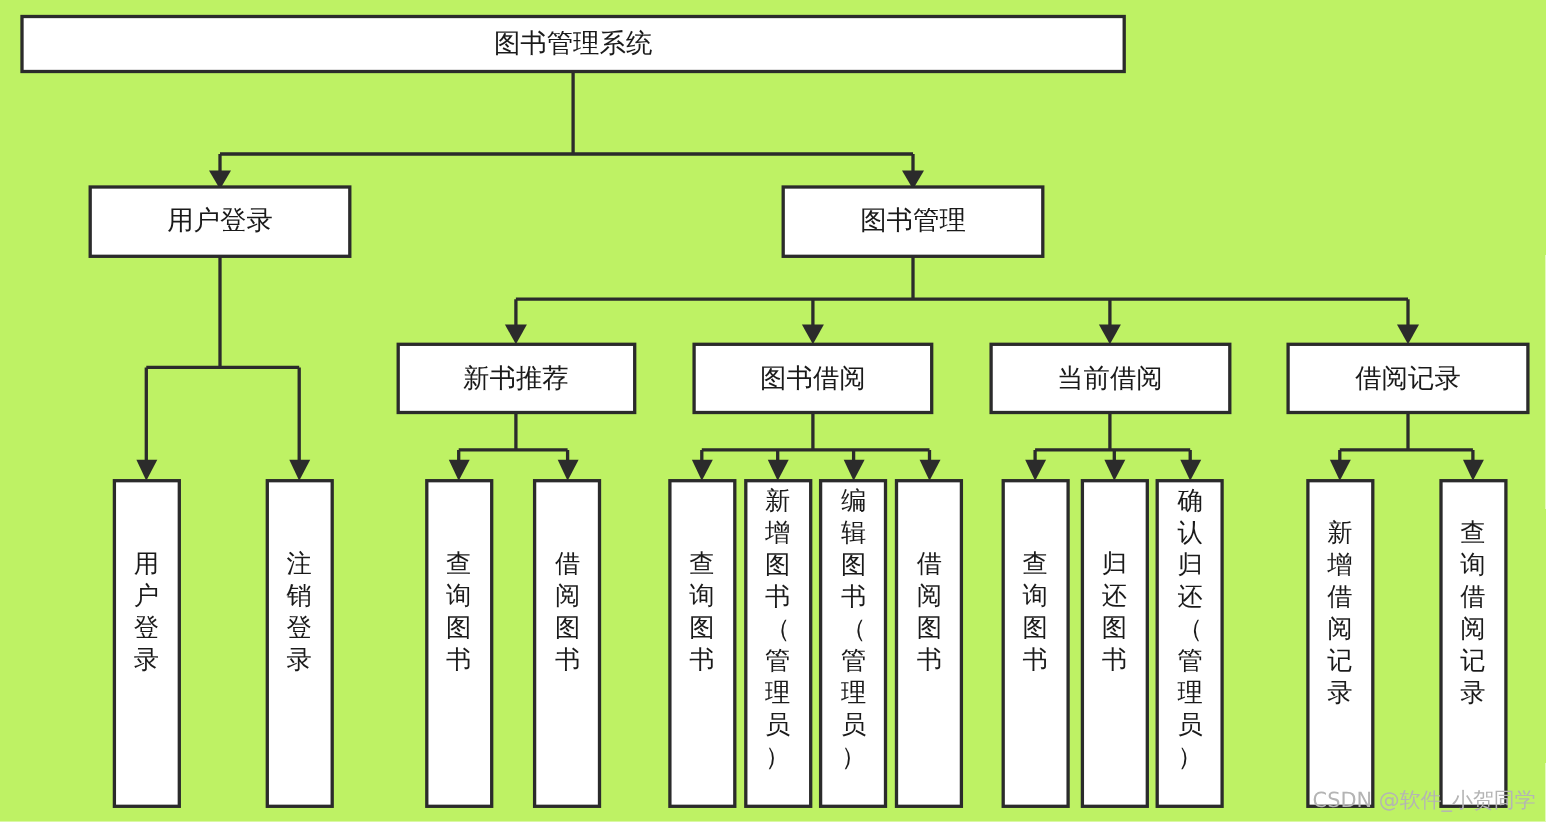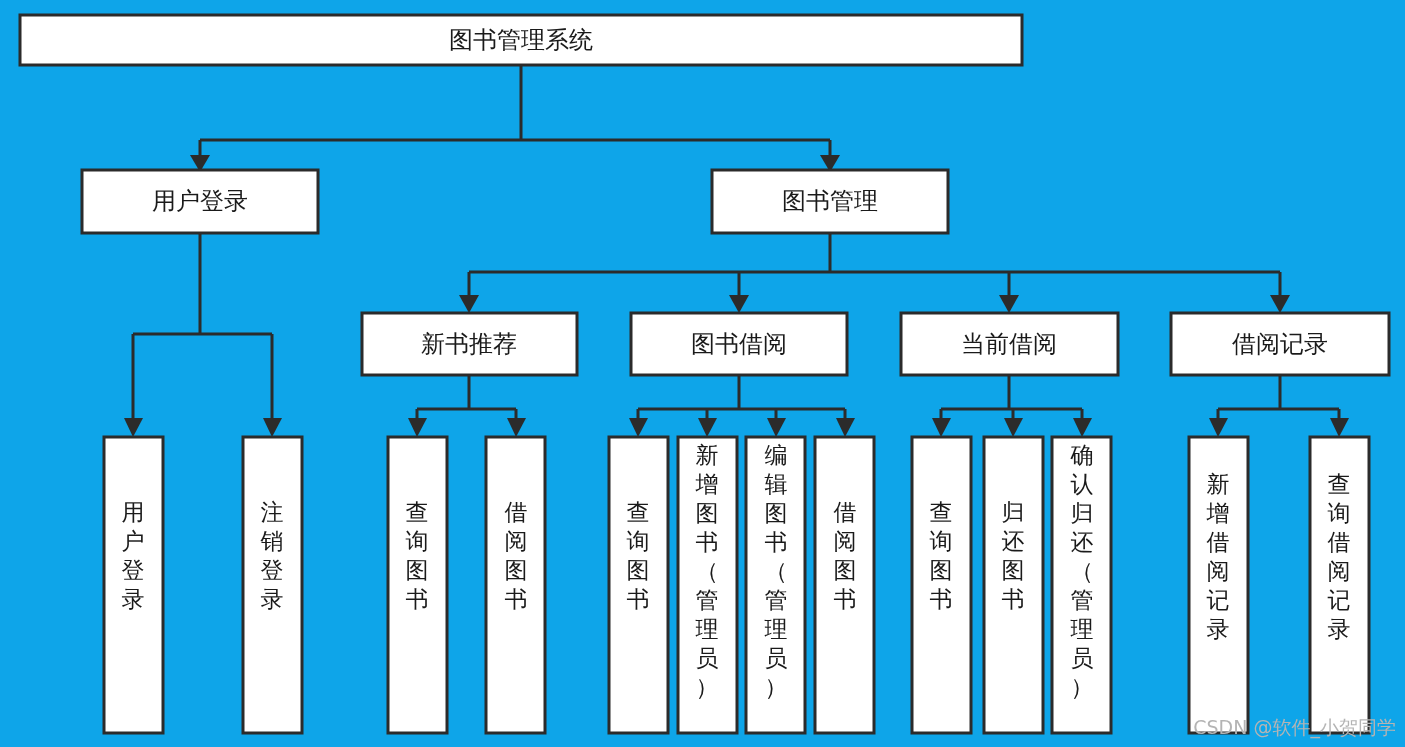--- a/index.html
+++ b/index.html
@@ -8,21 +8,21 @@
     padding: 0;
     background: #ffffff;
   }
   body {
     font-family: "DejaVu Sans", "Liberation Sans", sans-serif;
   }
   #diagram-root {
     position: relative;
     width: 1405px;
     height: 747px;
-    background: #0ea5e9;
+    background: #bef264;
     overflow: hidden;
   }
   svg.diagram {
     display: block;
     width: 1405px;
     height: 747px;
   }
   .node-rect {
     fill: #ffffff;
     stroke: #2b2b2b;

